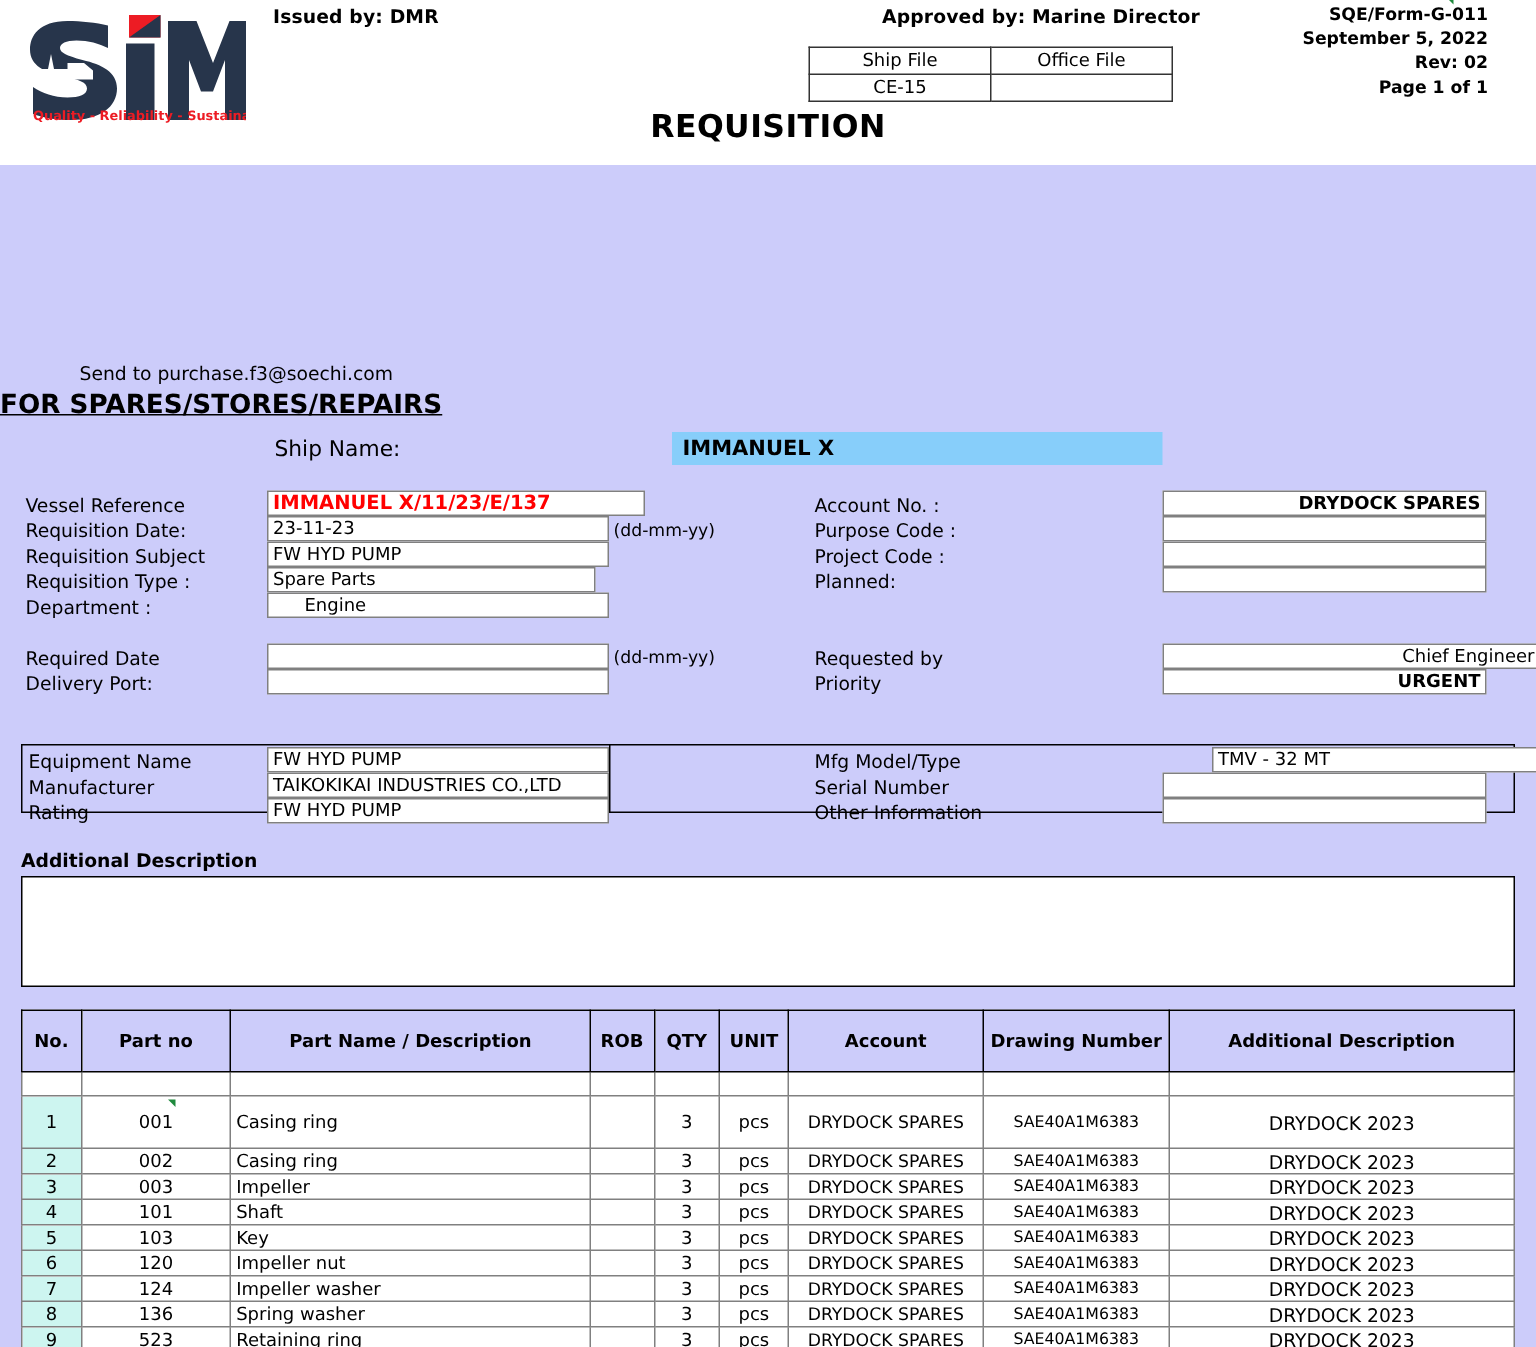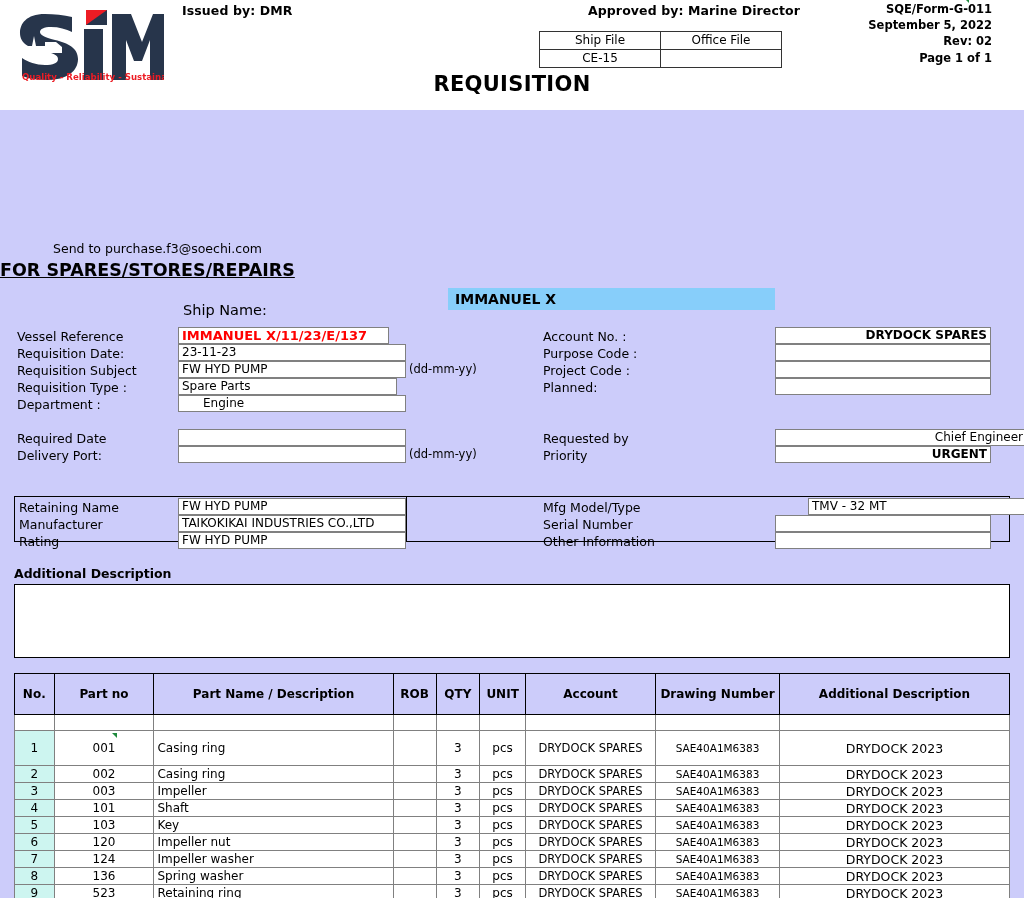--- a/index.html
+++ b/index.html
@@ -115,21 +115,20 @@
     font-size: 17.5px;
     font-weight: bold;
     text-decoration: underline;
   }
 
   .shipname-label {
     position: absolute;
     left: 183px;
     top: 182px;
     font-size: 14.5px;
-    margin-top: 10px;
   }
   .shipname-value {
     position: absolute;
     left: 448px;
     top: 178px;
     width: 327px;
     height: 22px;
     line-height: 22px;
     background: #87cefa;
     font-size: 14px;
@@ -155,21 +154,20 @@
     padding: 0 3px;
     overflow: hidden;
     white-space: nowrap;
   }
   .fld.r { text-align: right; }
   .fld.bold { font-weight: bold; }
   .fld.red { color: #ff0000; font-weight: bold; font-size: 13px; }
   .hint {
     position: absolute;
     font-size: 11.5px;
-    margin-top: 16px;
   }
 
   
   .equip-box {
     position: absolute;
     left: 14px;
     top: 386px;
     width: 996px;
     height: 46px;
     border: 1.6px solid #000;
@@ -308,21 +306,21 @@
 
 <div class="sheet">
 
   <div class="sendto">Send to purchase.f3@soechi.com</div>
   <div class="section-title">FOR SPARES/STORES/REPAIRS</div>
 
   <div class="shipname-label">Ship Name:</div>
   <div class="shipname-value">IMMANUEL X</div>
 
   <div class="lbl" style="left:17px; top:219px;">Vessel Reference</div>
-  <div class="fld red" style="left:178px; top:217px; width:211px;">IMMANUEL X/11/23/E/137</div>
+  <div class="fld red" style="left:178px; top:217px; width:252px;">IMMANUEL X/11/23/E/137</div>
 
   <div class="lbl" style="left:17px; top:236px;">Requisition Date:</div>
   <div class="fld" style="left:178px; top:234px; width:228px;">23-11-23</div>
   <div class="hint" style="left:409px; top:236px;">(dd-mm-yy)</div>
 
   <div class="lbl" style="left:17px; top:253px;">Requisition Subject</div>
   <div class="fld" style="left:178px; top:251px; width:228px;">FW HYD PUMP</div>
 
   <div class="lbl" style="left:17px; top:270px;">Requisition Type :</div>
   <div class="fld" style="left:178px; top:268px; width:219px;">Spare Parts</div>
@@ -351,21 +349,21 @@
 
   <div class="lbl" style="left:543px; top:321px;">Requested by</div>
   <div class="fld r" style="left:775px; top:319px; width:252px;">Chief Engineer</div>
 
   <div class="lbl" style="left:543px; top:338px;">Priority</div>
   <div class="fld r bold" style="left:775px; top:336px; width:216px;">URGENT</div>
 
   <div class="equip-box"></div>
   <div class="equip-div"></div>
 
-  <div class="lbl" style="left:19px; top:390px;">Retaining Name</div>
+  <div class="lbl" style="left:19px; top:390px;">Equipment Name</div>
   <div class="fld" style="left:178px; top:388px; width:228px;">FW HYD PUMP</div>
 
   <div class="lbl" style="left:19px; top:407px;">Manufacturer</div>
   <div class="fld" style="left:178px; top:405px; width:228px;">TAIKOKIKAI INDUSTRIES CO.,LTD</div>
 
   <div class="lbl" style="left:19px; top:424px;">Rating</div>
   <div class="fld" style="left:178px; top:422px; width:228px;">FW HYD PUMP</div>
 
   <div class="lbl" style="left:543px; top:390px;">Mfg Model/Type</div>
   <div class="fld" style="left:775px; top:388px; width:224px;margin-left:33px;">TMV - 32 MT</div>

